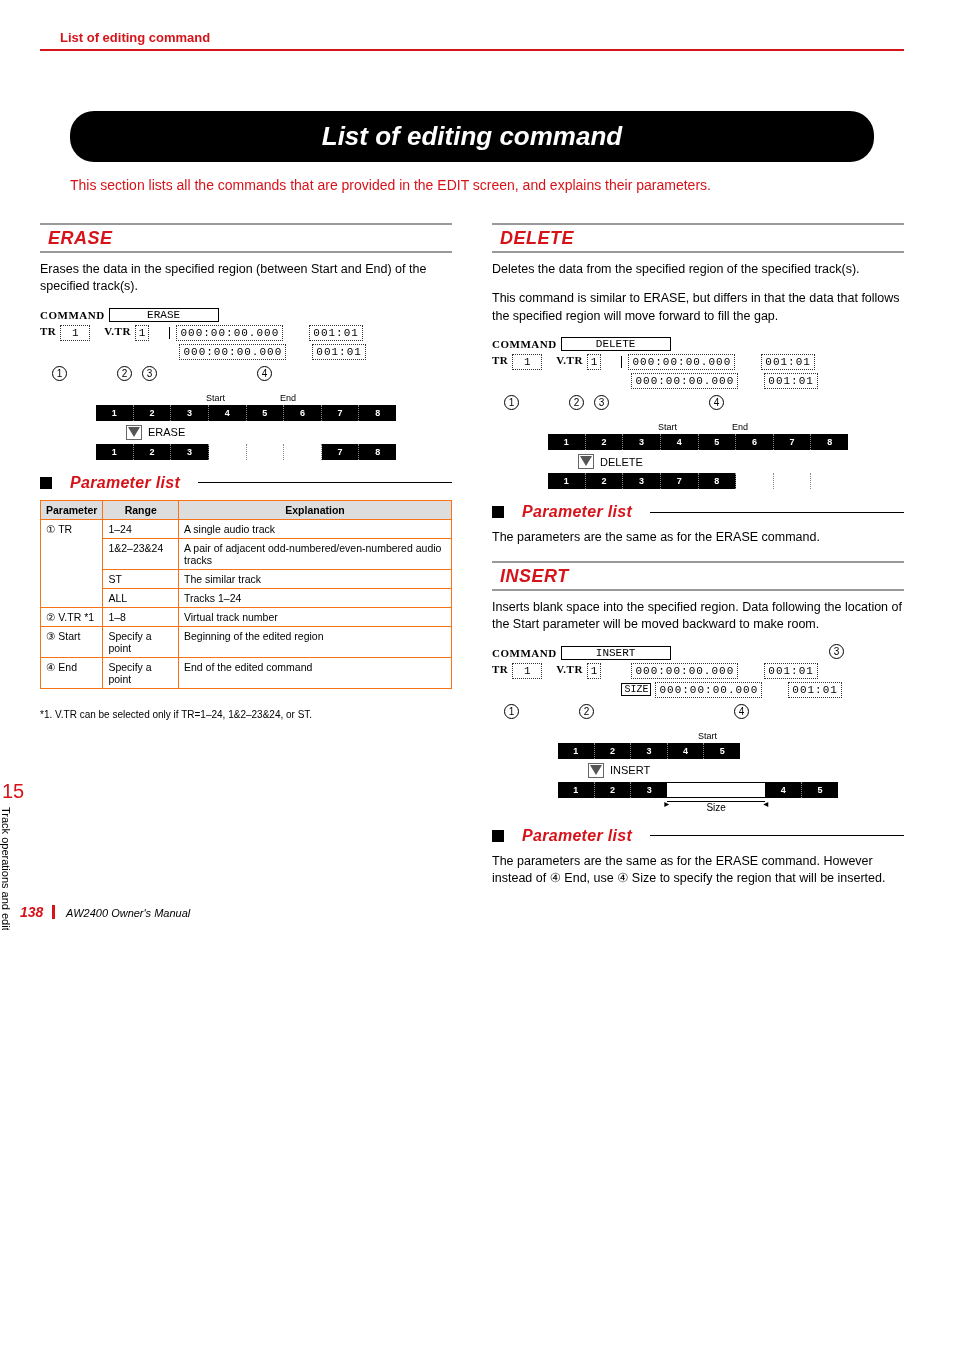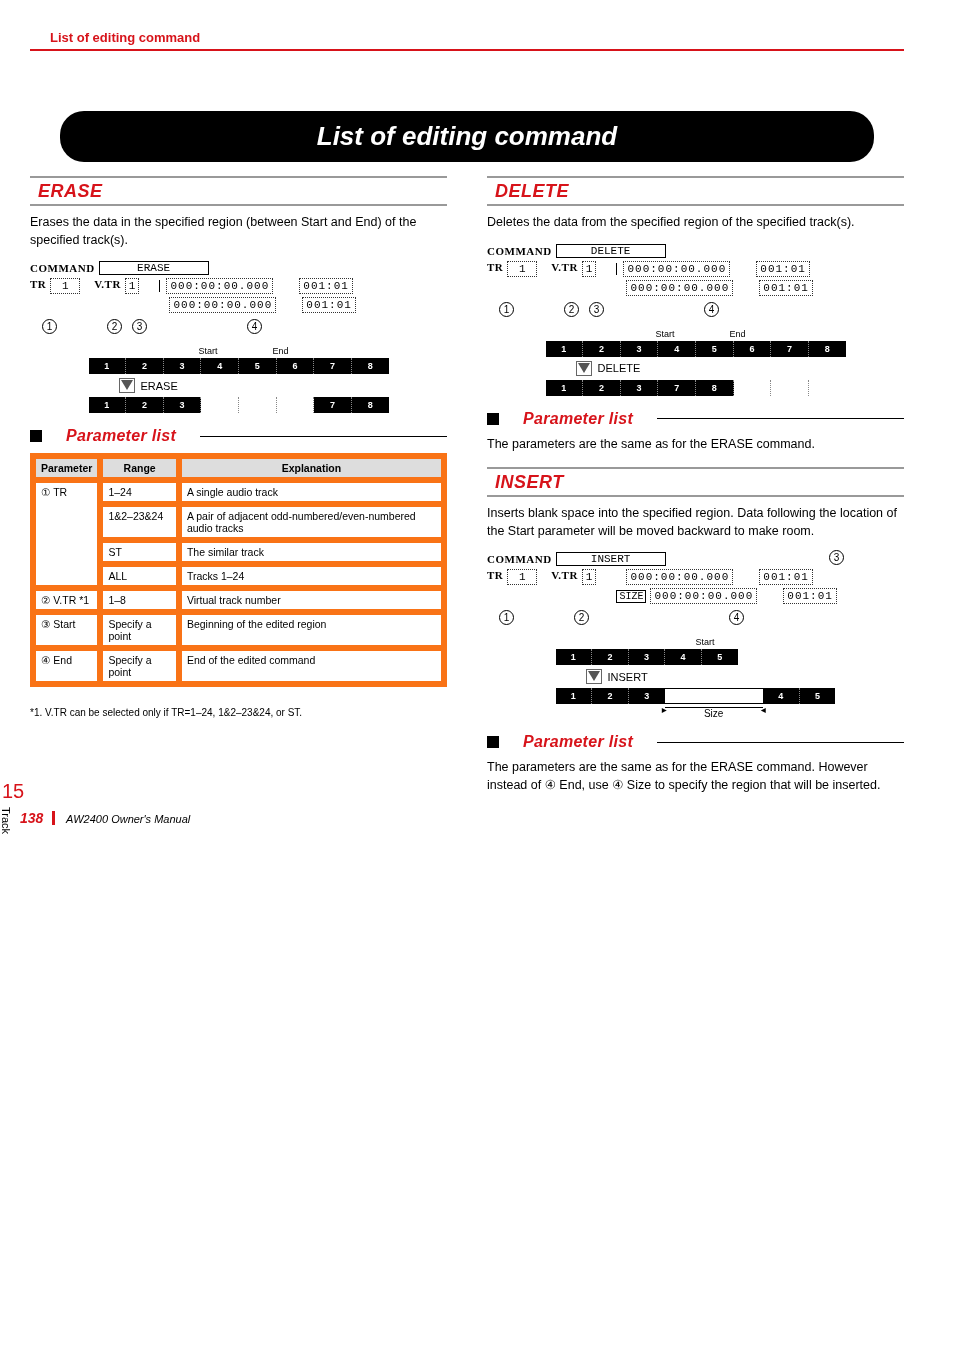--- a/index.html
+++ b/index.html
@@ -1,26 +1,26 @@
 <!DOCTYPE html>
 <html><head>
 <meta charset="utf-8">
 <style>
   * { box-sizing: border-box; margin: 0; padding: 0; }
   body { font-family: Arial, Helvetica, sans-serif; font-size: 12px; color: #000; background: #fff; width: 954px; }
-  .page { position: relative; padding: 30px 50px 30px 30px; }
+  .page { position: relative; padding: 30px 50px 30px 40px; }
   .header-bar { border-bottom: 2px solid #d7131a; padding-bottom: 4px; margin-bottom: 60px; }
   .header-text { color: #d7131a; font-weight: bold; font-size: 13px; margin-left: 20px; }
   .title-pill { background: #000; color: #fff; font-size: 26px; font-weight: 900; font-style: italic; text-align: center; padding: 10px 30px; border-radius: 24px; margin: 0 30px 14px 30px; font-family: Arial, sans-serif; }
   .intro { font-size: 14px; color: #d7131a; margin: 0 30px 28px 30px; line-height: 1.35; }
   .columns { display: flex; gap: 40px; justify-content: flex-end; }
   .col { flex: 1 1 0; min-width: 0; }
   .section-head { border-top: 2px solid #999; border-bottom: 2px solid #999; background: #fff; padding: 3px 8px 2px 8px; color: #d7131a; font-weight: 900; font-style: italic; font-size: 18px; margin-bottom: 8px; letter-spacing: 0.5px; }
   .body-text { font-size: 12.5px; line-height: 1.4; margin-bottom: 12px; }
-  .sub-head { display: flex; align-items: center; gap: 24px; margin: 8px 0 8px 0; }
+  .sub-head { display: flex; align-items: center; gap: 18px; margin: 8px 0 8px 0; }
   .sub-head .sq { width: 12px; height: 12px; background: #000; }
   .sub-head .lab { color: #d7131a; font-weight: 900; font-style: italic; font-size: 16px; letter-spacing: 0.3px; }
   .sub-head .line { flex: 1; border-top: 1px solid #000; height: 0; }
   
   .lcd { font-family: "Courier New", monospace; font-size: 11px; }
   .lcd-row { display:flex; align-items:center; gap:4px; margin-bottom:3px;}
   .lcd-label { font-weight:bold; letter-spacing:0.5px;font-family:Liberation Serif, serif;}
   .lcd-field { border:1px dotted #333; padding:1px 3px; background:#fff; display:inline-block; min-width:10px; text-align:center;}
   .lcd-box { border:1px solid #000; padding:0 2px; background:#fff; }
   .lcd-readout { border:1px dotted #333; padding:1px 3px; letter-spacing:1px;}
@@ -28,39 +28,40 @@
   .timeline { margin: 12px auto 14px auto; width: 300px; font-size:9px; }
   .tl-labels { display:flex; justify-content:space-between; margin-bottom:2px; padding: 0 100px 0 110px; }
   .tl-bar { background:#000; color:#fff; display:flex; height:16px; }
   .tl-cell { flex:1; border-right:1px dotted #888; text-align:center; line-height:16px; font-weight:bold; font-size:9px;}
   .tl-cell:last-child { border-right:none; }
   .tl-cell.empty { background:#fff; color:transparent; }
   .tl-action { display:flex; align-items:center; gap:6px; margin:4px 0 4px 30px; font-size:11px;}
   .tl-arrow { width:0;height:0;border-left:6px solid transparent;border-right:6px solid transparent;border-top:10px solid #555; display:inline-block;}
   .tl-arrow-wrap { border:1px solid #666; padding:1px 1px 0 1px; display:inline-block;}
   table.params { border-collapse: collapse; width: 100%; font-size: 10.5px; margin-bottom:6px;}
-  table.params th, table.params td { border:6px solid #f97316; padding:3px 5px; vertical-align:top; text-align:left;}
+  table.params th, table.params td { border:1px solid #f97316; padding:3px 5px; vertical-align:top; text-align:left;}
   table.params th { background:#ddd; font-weight:bold; text-align:center;}
   .footnote { font-size:10px; margin-top:20px; }
   .side-tab { position:absolute; left:0; top:780px; width:26px; }
   .side-num { color:#d7131a; font-size:20px; font-weight:300; transform:none; text-align:center; }
   .side-text { writing-mode: vertical-rl; text-orientation: mixed; font-size:11px; color:#000; margin-top:4px; height:180px; text-align:left; }
   .footer { position:absolute; left:20px; bottom:10px; font-size:11px;font-style:italic; }
   .footer .pnum { color:#d7131a; font-weight:bold; font-size:14px; margin-right:6px;}
   .footer .bar { display:inline-block; width:3px; height:14px; background:#d7131a; vertical-align:-2px; margin-right:8px;}
 </style>
 </head>
 <body>
 <div class="page">
 
 <div class="header-bar">
   <span class="header-text">List of editing command</span>
 </div>
 
 <div class="title-pill">List of editing command</div>
+<p class="intro">This section lists all the commands that are provided in the EDIT screen, and explains their parameters.</p>
 
 <div class="side-tab">
   <div class="side-num">15</div>
   <div class="side-text">Track operations and editing</div>
 </div>
 
 <div class="columns">
 
   <div class="col">
     <div class="section-head">ERASE</div>
@@ -179,20 +180,21 @@
       </tr>
     </tbody>
         </table>
     <p class="footnote">*1. V.TR can be selected only if TR=1–24, 1&amp;2–23&amp;24, or ST.</p>
   </div>
 
   <div class="col">
 
     <div class="section-head">DELETE</div>
     <p class="body-text">Deletes the data from the specified region of the specified track(s).</p>
+    <p class="body-text">This command is similar to ERASE, but differs in that the data that follows the specified region will move forward to fill the gap.</p>
 
     <div class="lcd">
       <div class="lcd-row">
         <span class="lcd-label">COMMAND</span>
         <span class="lcd-box" style="width:110px;text-align:center;">DELETE</span>
       </div>
       <div class="lcd-row" style="align-items:flex-start;">
         <span class="lcd-label">TR</span>
         <span class="lcd-field" style="width:30px;">1</span>
         <span style="width:6px;"></span>

